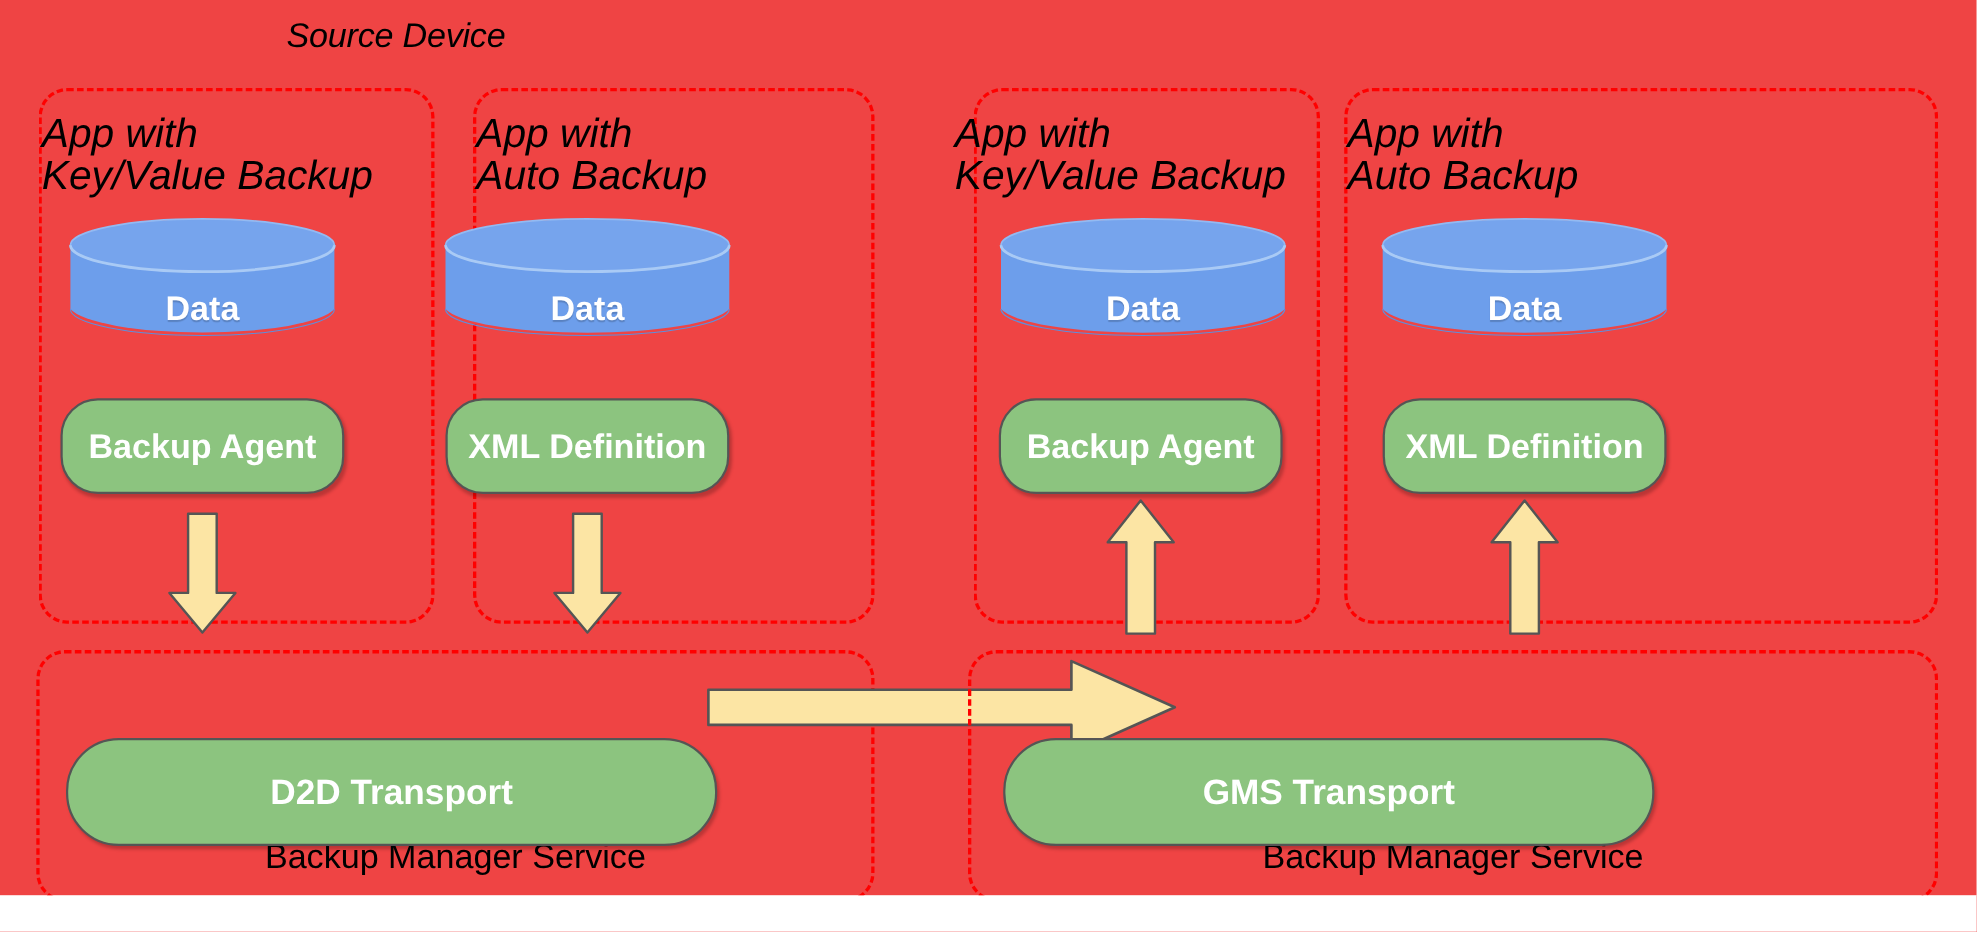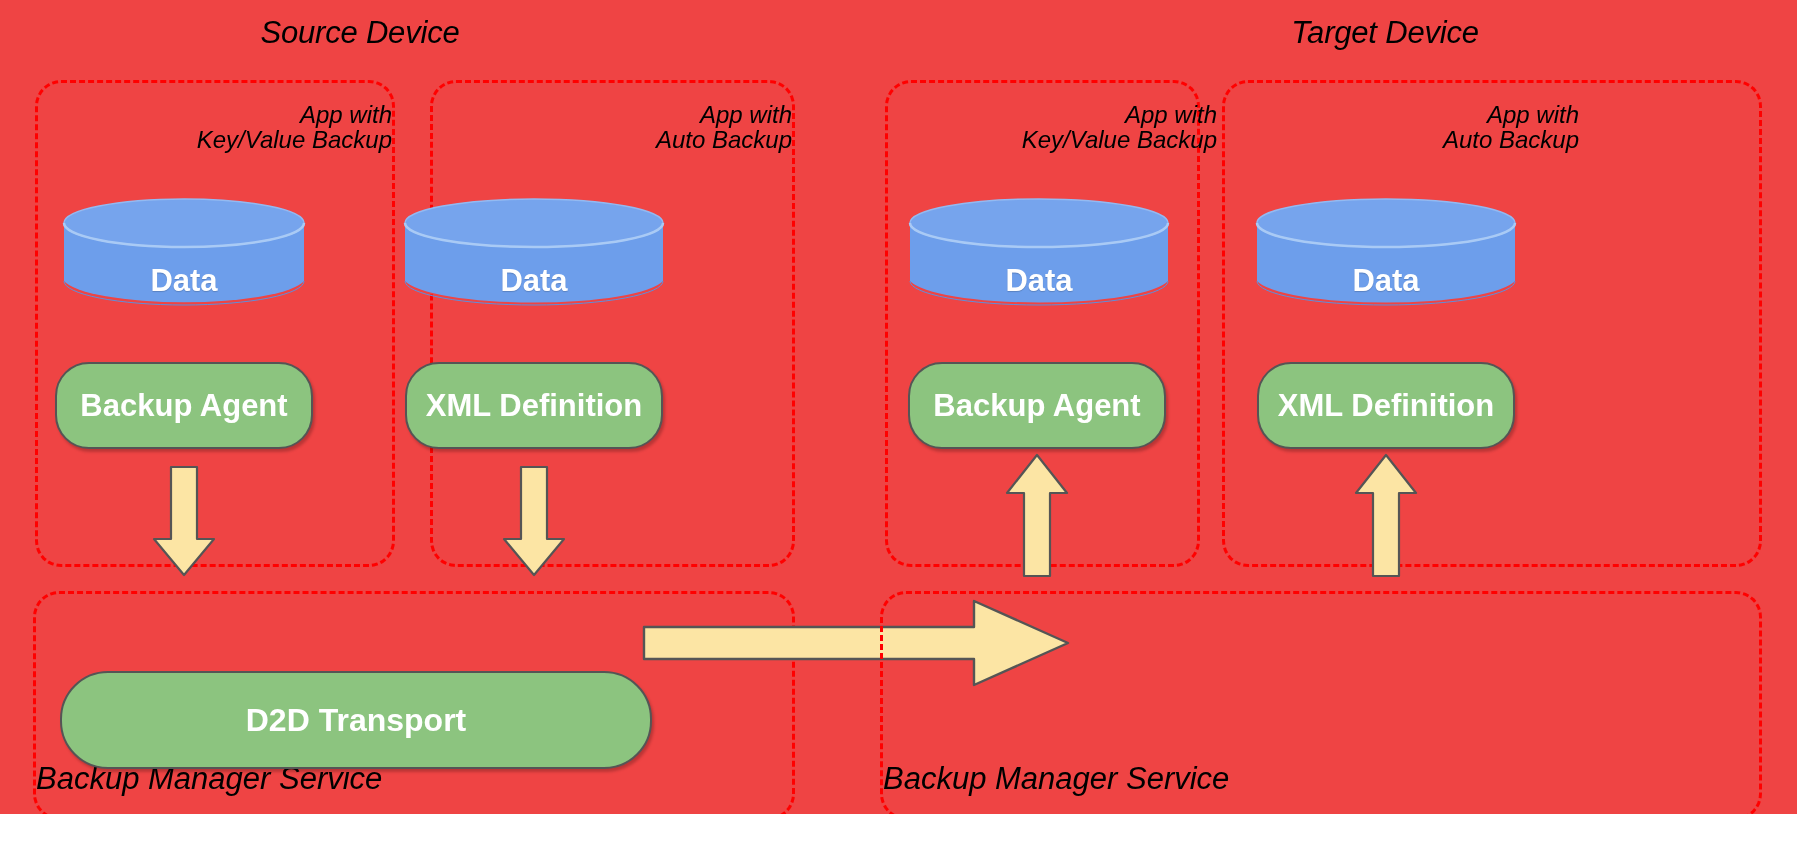--- a/index.html
+++ b/index.html
@@ -37,34 +37,33 @@
     border: 3px dashed #ff0000;
     border-radius: 26px;
     box-sizing: border-box;
     background: transparent;
   }
 
   .app-label {
     position: absolute;
     left: 0;
     right: 0;
-    text-align: right;
+    text-align: left;
     font-style: italic;
-    font-size: 24px;
+    font-size: 37px;
     line-height: 1.03;
     color: #000000;
     font-family: "Liberation Sans", sans-serif;
   }
 
   .bms-label {
     position: absolute;
     left: 0;
     right: 0;
-    text-align: left;
-    font-style: italic;
+    text-align: center;
     font-size: 31px;
     color: #000000;
     font-family: "Liberation Sans", sans-serif;
     white-space: nowrap;
   }
 
   
   .cylinder {
     position: absolute;
   }
@@ -113,21 +112,20 @@
   .arrow { position: absolute; }
   .arrow svg { display: block; overflow: visible; }
 </style>
 </head>
 <body>
 
 <div id="canvas">
 
   <div class="device-title" style="left:180px; top:15px; width:360px;">Source Device</div>
 
-  <div class="device-title" style="left:1205px; top:15px; width:360px;">Target Device</div>
 
   <div class="dashed-box" style="left:35px; top:80px; width:360px; height:487px;">
     <div class="app-label" style="top:20px;">
       <span>App with</span><br>
       <span>Key/Value Backup</span>
     </div>
   </div>
 
   <div class="cylinder" style="left:62px; top:197px; width:244px; height:110px;">
     <svg class="cyl-svg" width="244" height="110" viewBox="0 0 244 110" aria-hidden="true">
@@ -241,14 +239,17 @@
   <div class="arrow" style="left:1354px; top:453px; width:64px; height:125px;">
     <svg width="64" height="125" viewBox="0 0 64 125">
       <polygon points="32,2 62,40 45,40 45,123 19,123 19,40 2,40" fill="#fce5a4" stroke="#555555" stroke-width="2.2" stroke-linejoin="round"></polygon>
     </svg>
   </div>
 
   <div class="dashed-box" style="left:880px; top:591px; width:882px; height:229px;">
     <div class="bms-label" style="bottom:20px;">Backup Manager Service</div>
   </div>
 
+  <div class="pill transport" style="left:912px; top:643px; width:592px; height:98px;">
+    <span>GMS Transport</span>
+  </div>
 
 </div>
 
 </body></html>

